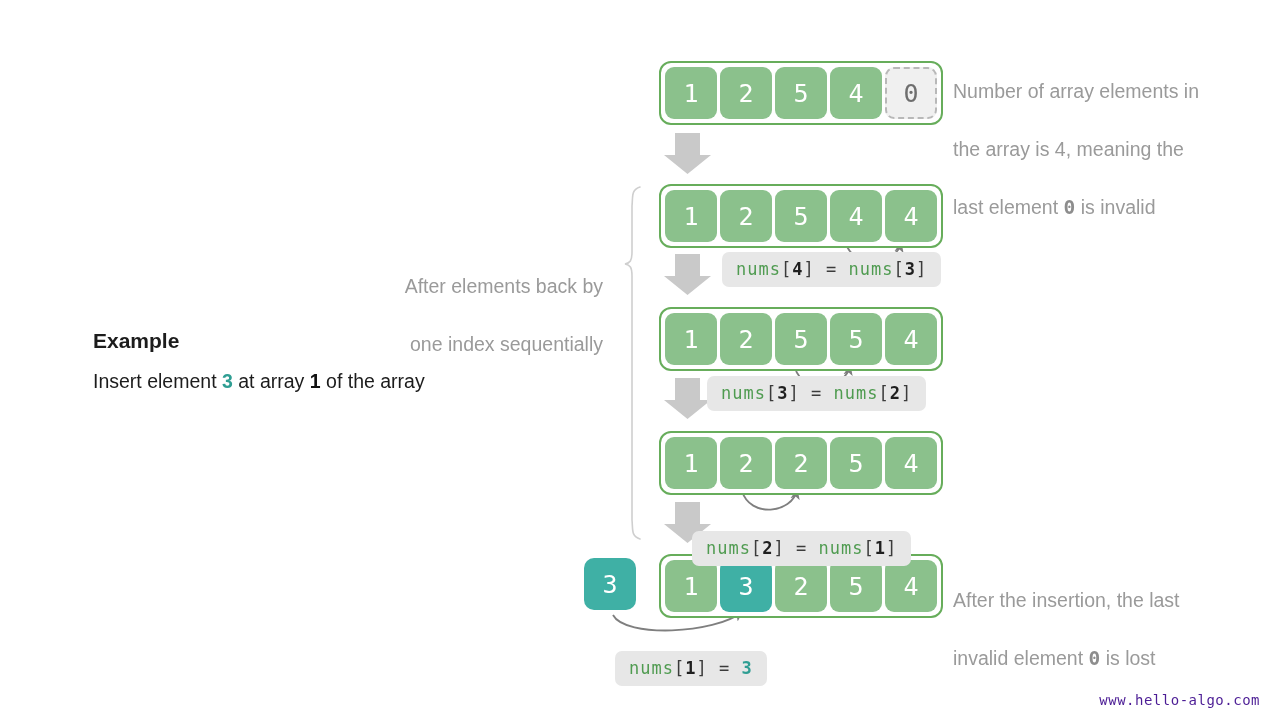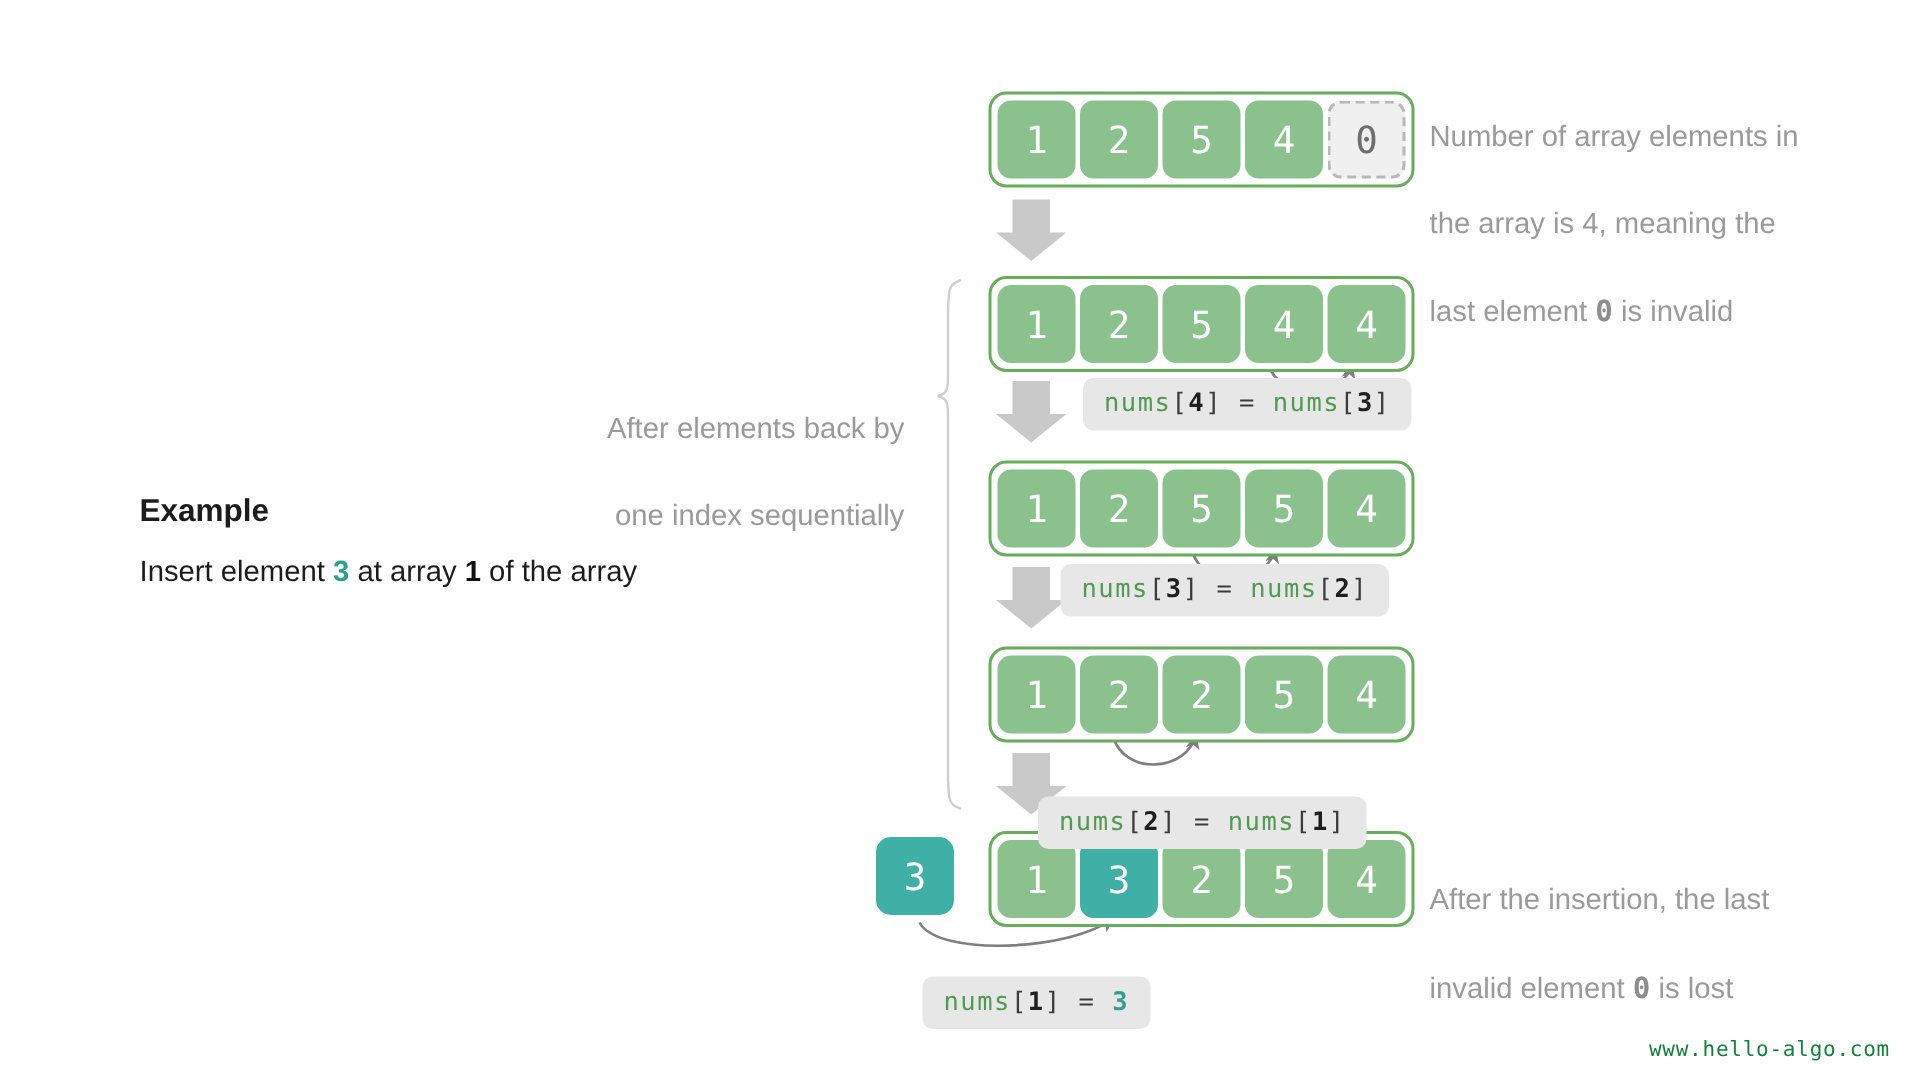--- a/index.html
+++ b/index.html
@@ -109,21 +109,21 @@
     font-size: 19.5px;
     color: #1c1c1c;
   }
   .ex-body .accent { color: #2f9e93; font-weight: bold; }
   .ex-body .strong { font-weight: bold; color: #111; }
 
   .watermark {
     position: absolute;
     right: 20px;
     bottom: 12px;
-    color: #15803d;
+    color: #4c1d95;
     font-family: "DejaVu Sans Mono", monospace;
     font-size: 14px;
     letter-spacing: 0.5px;
   }
 
   svg.overlay {
     position: absolute;
     left: 0; top: 0;
     width: 1280px; height: 720px;
     pointer-events: none;

